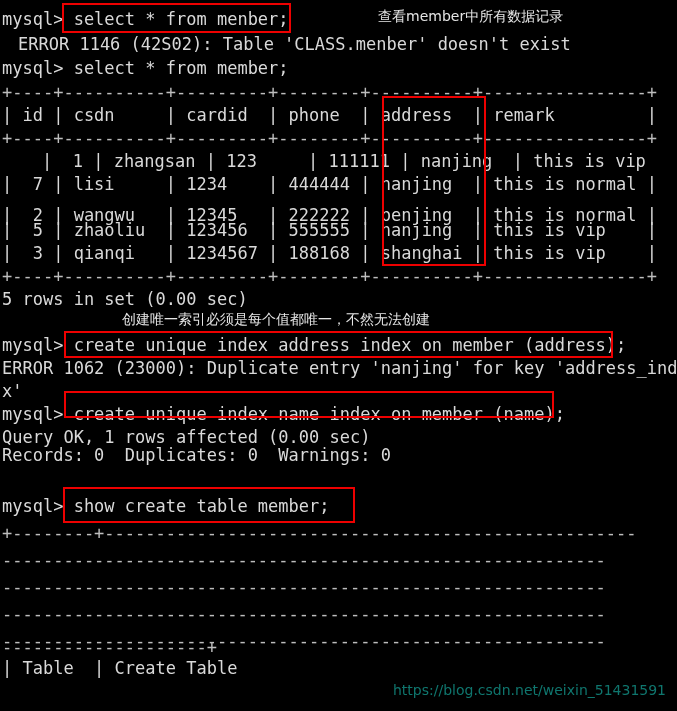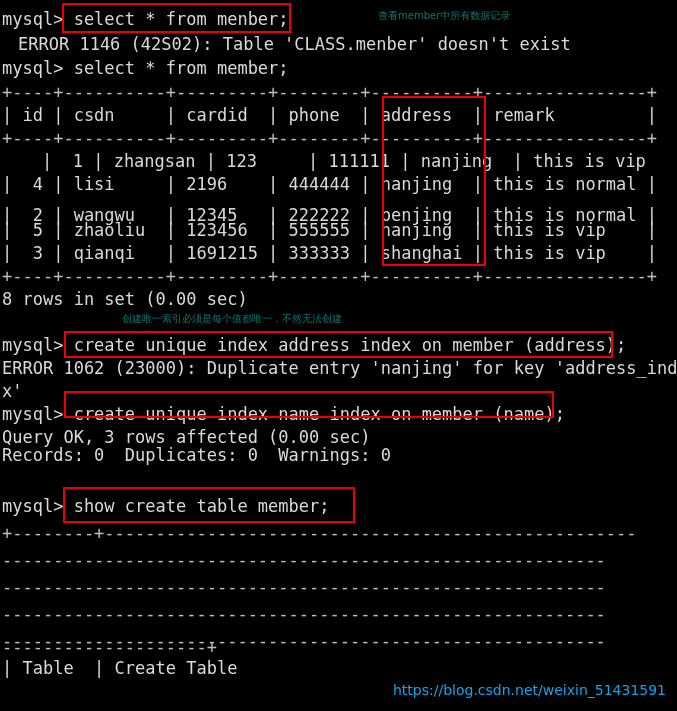--- a/index.html
+++ b/index.html
@@ -32,63 +32,63 @@
     height: 23px;
     color: #d9d9d9;
     letter-spacing: 0px;
     -webkit-font-smoothing: none;
   }
   .line.border { color: #bdbdbd; }
   .annot {
     position: absolute;
     white-space: pre;
     font-family: "DejaVu Sans", "Liberation Sans", sans-serif;
-    font-size: 10px;
+    font-size: 14px;
     line-height: 18px;
-    color: #0f766e;
+    color: #e5e5e5;
     font-weight: 400;
   }
   .redbox {
     position: absolute;
     border: 2px solid #ee0000;
     box-sizing: border-box;
     background: transparent;
     pointer-events: none;
   }
   .watermark {
     position: absolute;
     white-space: pre;
     font-family: "DejaVu Sans", "Liberation Sans", sans-serif;
     font-size: 14px;
-    color: #0ea5e9;
+    color: #0f766e;
   }
 </style>
 </head>
 <body>
 
 <div id="terminal">
   <div id="lines-host">
       <div class="line" style="top: 8px;">mysql&gt; select * from menber;</div>
       <div class="line" style="top: 33px; margin-left: 16px;">ERROR 1146 (42S02): Table 'CLASS.menber' doesn't exist</div>
       <div class="line" style="top: 57px;">mysql&gt; select * from member;</div>
       <div class="line border" style="top: 81px;">+----+----------+---------+--------+----------+----------------+</div>
       <div class="line" style="top: 104px;">| id | csdn     | cardid  | phone  | address  | remark         |</div>
       <div class="line border" style="top: 127px;">+----+----------+---------+--------+----------+----------------+</div>
       <div class="line" style="top: 150px; margin-left: 40px;">|  1 | zhangsan | 123     | 111111 | nanjing  | this is vip    |</div>
-      <div class="line" style="top: 173px;">|  4 | lisi     | 2196    | 444444 | nanjing  | this is normal |</div>
+      <div class="line" style="top: 173px;">|  7 | lisi     | 1234    | 444444 | nanjing  | this is normal |</div>
       <div class="line" style="top: 204px;">|  2 | wangwu   | 12345   | 222222 | benjing  | this is normal |</div>
       <div class="line" style="top: 219px;">|  5 | zhaoliu  | 123456  | 555555 | nanjing  | this is vip    |</div>
-      <div class="line" style="top: 242px;">|  3 | qianqi   | 1691215 | 333333 | shanghai | this is vip    |</div>
+      <div class="line" style="top: 242px;">|  3 | qianqi   | 1234567 | 188168 | shanghai | this is vip    |</div>
       <div class="line border" style="top: 265px;">+----+----------+---------+--------+----------+----------------+</div>
-      <div class="line" style="top: 288px;">8 rows in set (0.00 sec)</div>
+      <div class="line" style="top: 288px;">5 rows in set (0.00 sec)</div>
       <div class="line" style="top: 334px;">mysql&gt; create unique index address index on member (address);</div>
       <div class="line" style="top: 357px;">ERROR 1062 (23000): Duplicate entry 'nanjing' for key 'address_inde</div>
       <div class="line" style="top: 380px;">x'</div>
       <div class="line" style="top: 403px;">mysql&gt; create unique index name index on member (name);</div>
-      <div class="line" style="top: 426px;">Query OK, 3 rows affected (0.00 sec)</div>
+      <div class="line" style="top: 426px;">Query OK, 1 rows affected (0.00 sec)</div>
       <div class="line" style="top: 444px;">Records: 0  Duplicates: 0  Warnings: 0</div>
       <div class="line" style="top: 495px; text-align: center;">mysql&gt; show create table member;</div>
       <div class="line border" style="top: 522px;">+--------+----------------------------------------------------</div>
       <div class="line border" style="top: 549px;">-----------------------------------------------------------</div>
       <div class="line border" style="top: 576px;">-----------------------------------------------------------</div>
       <div class="line border" style="top: 603px;">-----------------------------------------------------------</div>
       <div class="line border" style="top: 630px;">-----------------------------------------------------------</div>
       <div class="line border" style="top: 636px;">--------------------+</div>
       <div class="line" style="top: 657px;">| Table  | Create Table</div>
     </div>

